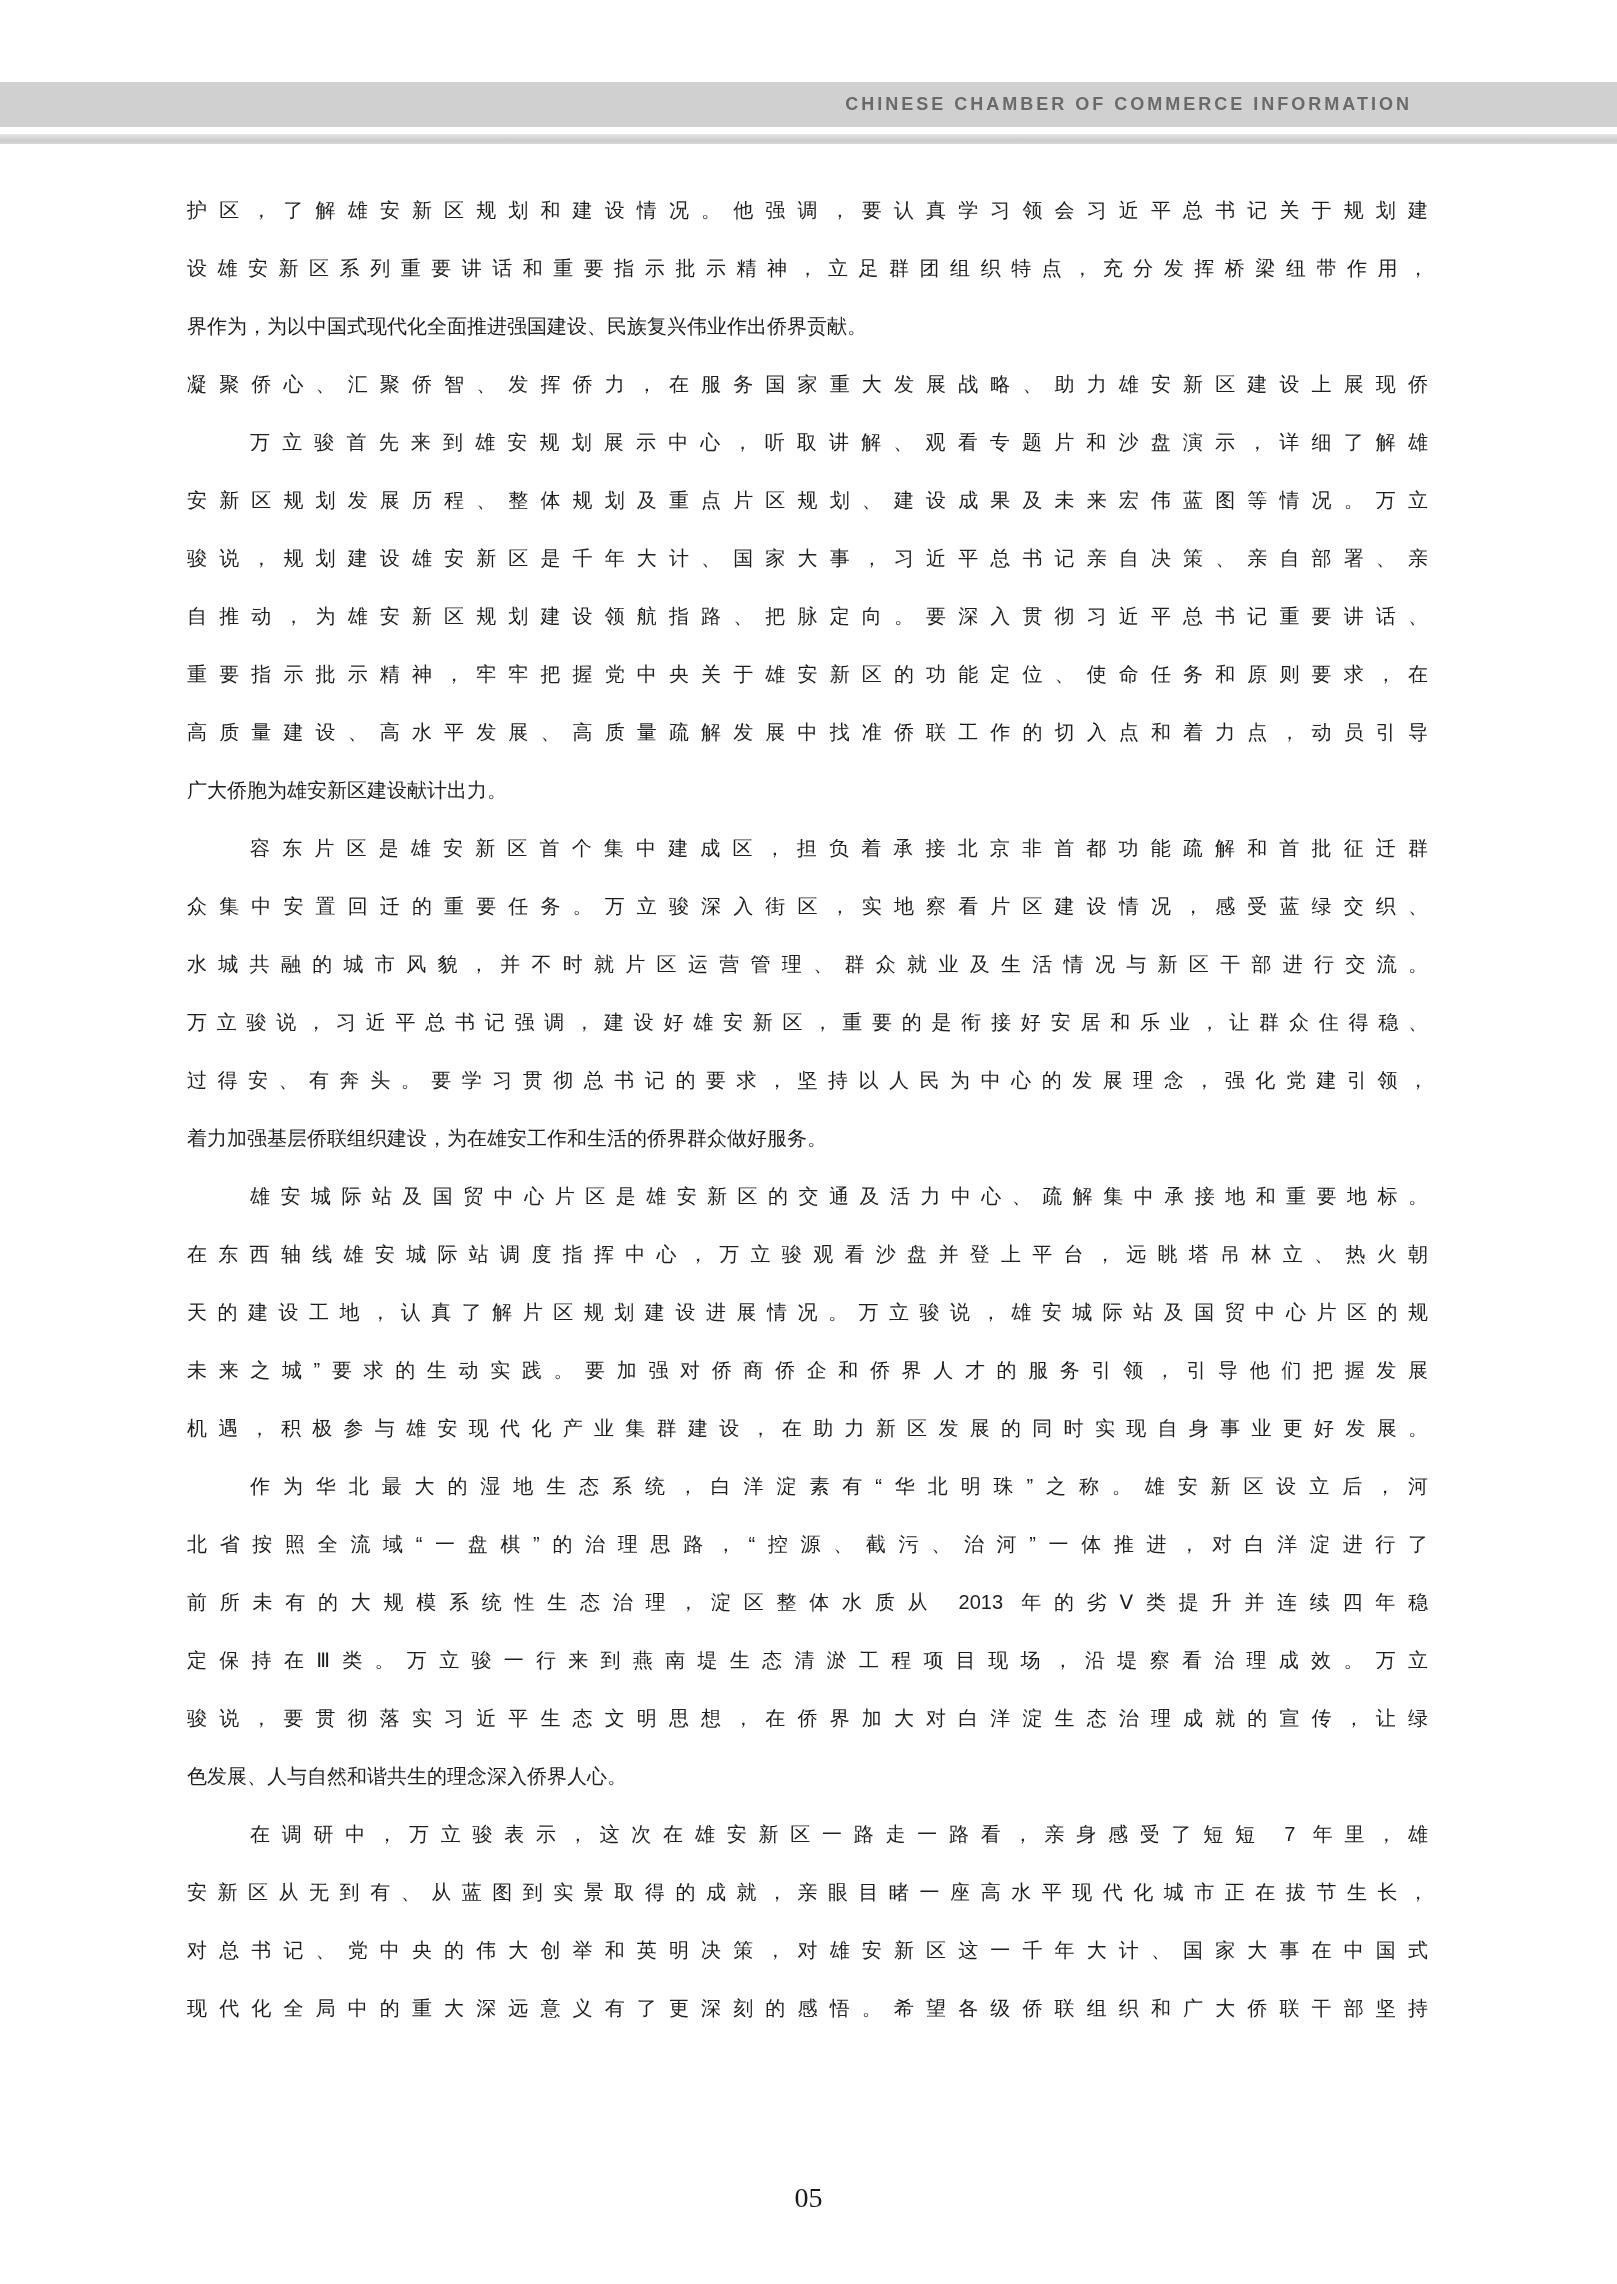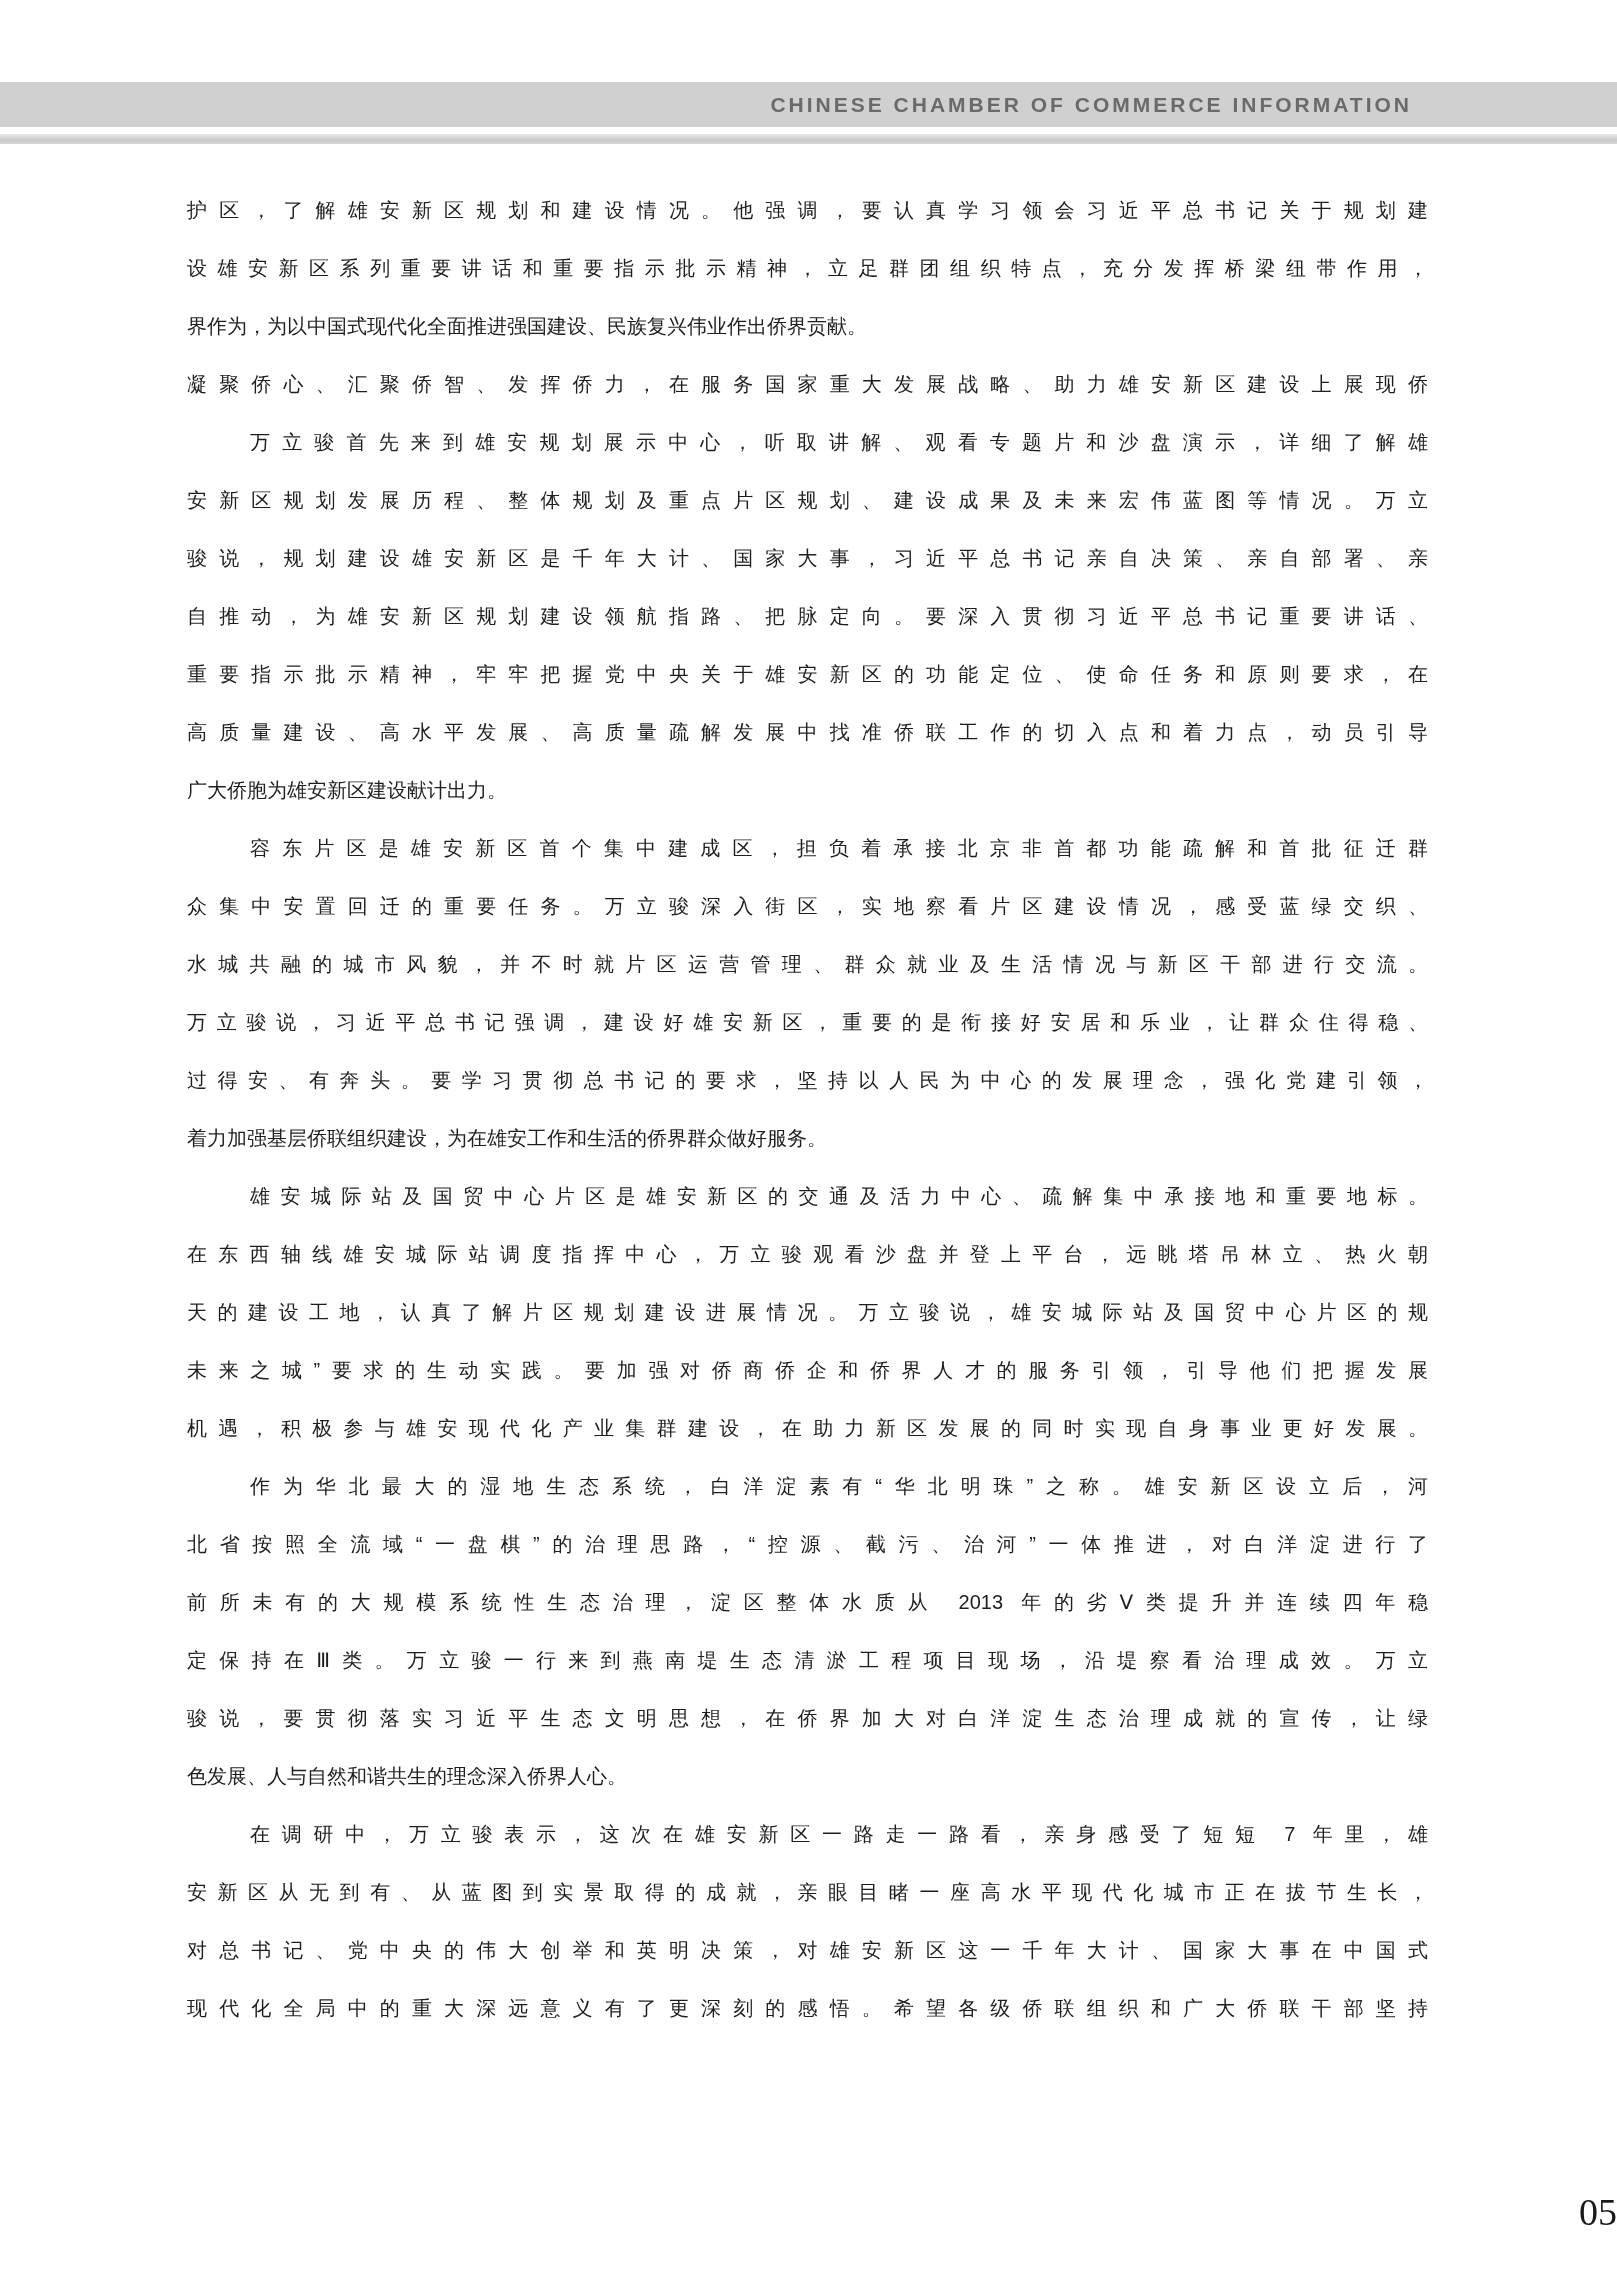--- a/index.html
+++ b/index.html
@@ -15,21 +15,21 @@
   .band {
     position: absolute;
     left: 0; top: 82px;
     width: 100%; height: 45px;
     background: #d0d0d0;
   }
   .band-text {
     position: absolute;
     right: 205px; top: 0;
     line-height: 45px;
-    font-size: 21px;
+    font-size: 18px;
     font-weight: 700;
     letter-spacing: 3px;
     color: #6a6a6a;
     white-space: nowrap;
   }
   .band-strip {
     position: absolute;
     left: 0; top: 134px;
     width: 100%; height: 9.8px;
     background: linear-gradient(to bottom, #e9e9e9 0%, #d9d9d9 30%, #cbcbcb 65%, #d7d7d7 100%);
@@ -49,25 +49,24 @@
     text-align-last: justify;
     white-space: nowrap;
   }
   .line.indent { padding-left: 63px; }
   .line.para-end { text-align-last: left; }
   
   .page-number {
     position: absolute;
     left: 0; top: 2182px;
     width: 100%;
-    text-align: right;
+    text-align: center;
     font-family: "Liberation Serif", serif;
-    font-size: 38px;
+    font-size: 28px;
     color: #1a1a1a;
-    margin-top: 8px;
   }
 </style>
 </head>
 <body>
 
 <div class="page">
 
   <div class="band">
     <span class="band-text">CHINESE CHAMBER OF COMMERCE INFORMATION</span>
   </div>

